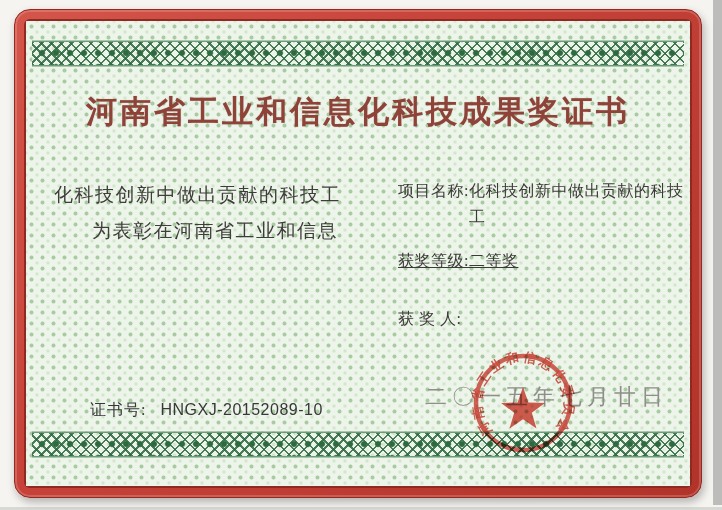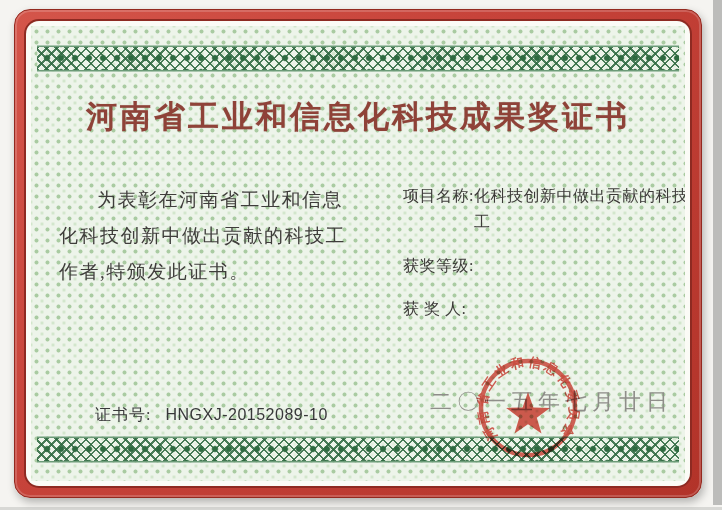--- a/index.html
+++ b/index.html
@@ -19,23 +19,22 @@
     position:absolute; left:14px; top:9px; width:688px; height:489px;
     border-radius:16px;
     background:linear-gradient(135deg,#d4554a 0%, #c7433a 40%, #b23329 100%);
     border:1px solid #93291f;
     box-shadow:inset 0 0 0 2px rgba(255,255,255,.18), 2px 4px 8px rgba(0,0,0,.28);
     padding:11px;
   }
   .mat {
     width:100%; height:100%;
     background:#fbfbf6;
-    border-radius:13px;
+    border-radius:4px;
     box-shadow:0 0 0 2px #8e2a22;
-    padding:5px;
   }
   .paper {
     position:relative; width:100%; height:100%;
     background-color:#edf4ea;
     background-image:
       radial-gradient(circle, #a9cba1 1.4px, rgba(169,203,161,.5) 2px, transparent 2.4px),
       radial-gradient(circle, #d0e5ca 1.2px, transparent 1.9px);
     background-size:11px 11px, 11px 11px;
     background-position:0 0, 5.5px 5.5px;
     overflow:hidden;
@@ -70,21 +69,21 @@
     font-size:19px; line-height:36px; letter-spacing:1.5px; color:#3f3d3b;
   }
   .honor-par .ln { display:block; }
   .honor-par .ln.first { text-indent:2em; }
 
   .fields { position:absolute; left:372px; top:157px; width:300px; z-index:2; }
   .field-row { display:flex; margin-bottom:30px; font-size:16px; line-height:26px; color:#3c3a38; letter-spacing:.5px; }
   .field-row .lbl { white-space:nowrap; }
   .field-row .val { flex:1; }
   .field-row.first { margin-bottom:18px; }
-  .field-row.gap { margin-bottom:17px; }
+  .field-row.gap { margin-bottom:32px;text-decoration:underline; }
 
   .cert-no {
     position:absolute; left:64px; top:379px; z-index:2;
     font-size:16px; color:#38383a; letter-spacing:1px;
   }
   .cert-no .num { font-family:"Liberation Sans","DejaVu Sans",sans-serif; letter-spacing:.5px; margin-left:14px; }
 
   .issue-date {
     position:absolute; left:399px; top:361px; z-index:1;
     font-size:22px; color:#8f8e8a; letter-spacing:5px; white-space:nowrap;
@@ -104,32 +103,32 @@
 <div class="cert">
   <div class="mat">
     <div class="paper">
 
       <div class="band top"></div>
       <div class="band bottom"></div>
 
       <div class="title">河南省工业和信息化科技成果奖证书</div>
 
       <div class="honor-par">
+        <span class="ln">化科技创新中做出贡献的科技工</span>
         <span class="ln first">为表彰在河南省工业和信息</span>
-        <span class="ln">化科技创新中做出贡献的科技工</span>
-        <span class="ln">作者,特颁发此证书。</span>
       </div>
 
       <div class="fields">
         <div class="field-row first">
           <span class="lbl">项目名称:</span>
           <span class="val">化科技创新中做出贡献的科技工</span>
         </div>
         <div class="field-row gap">
           <span class="lbl">获奖等级:</span>
+          <span class="val">二等奖</span>
         </div>
         <div class="field-row">
           <span class="lbl">获 奖 人:</span>
         </div>
       </div>
 
       <div class="cert-no">
         <span>证书号:</span><span class="num">HNGXJ-20152089-10</span>
       </div>
 

